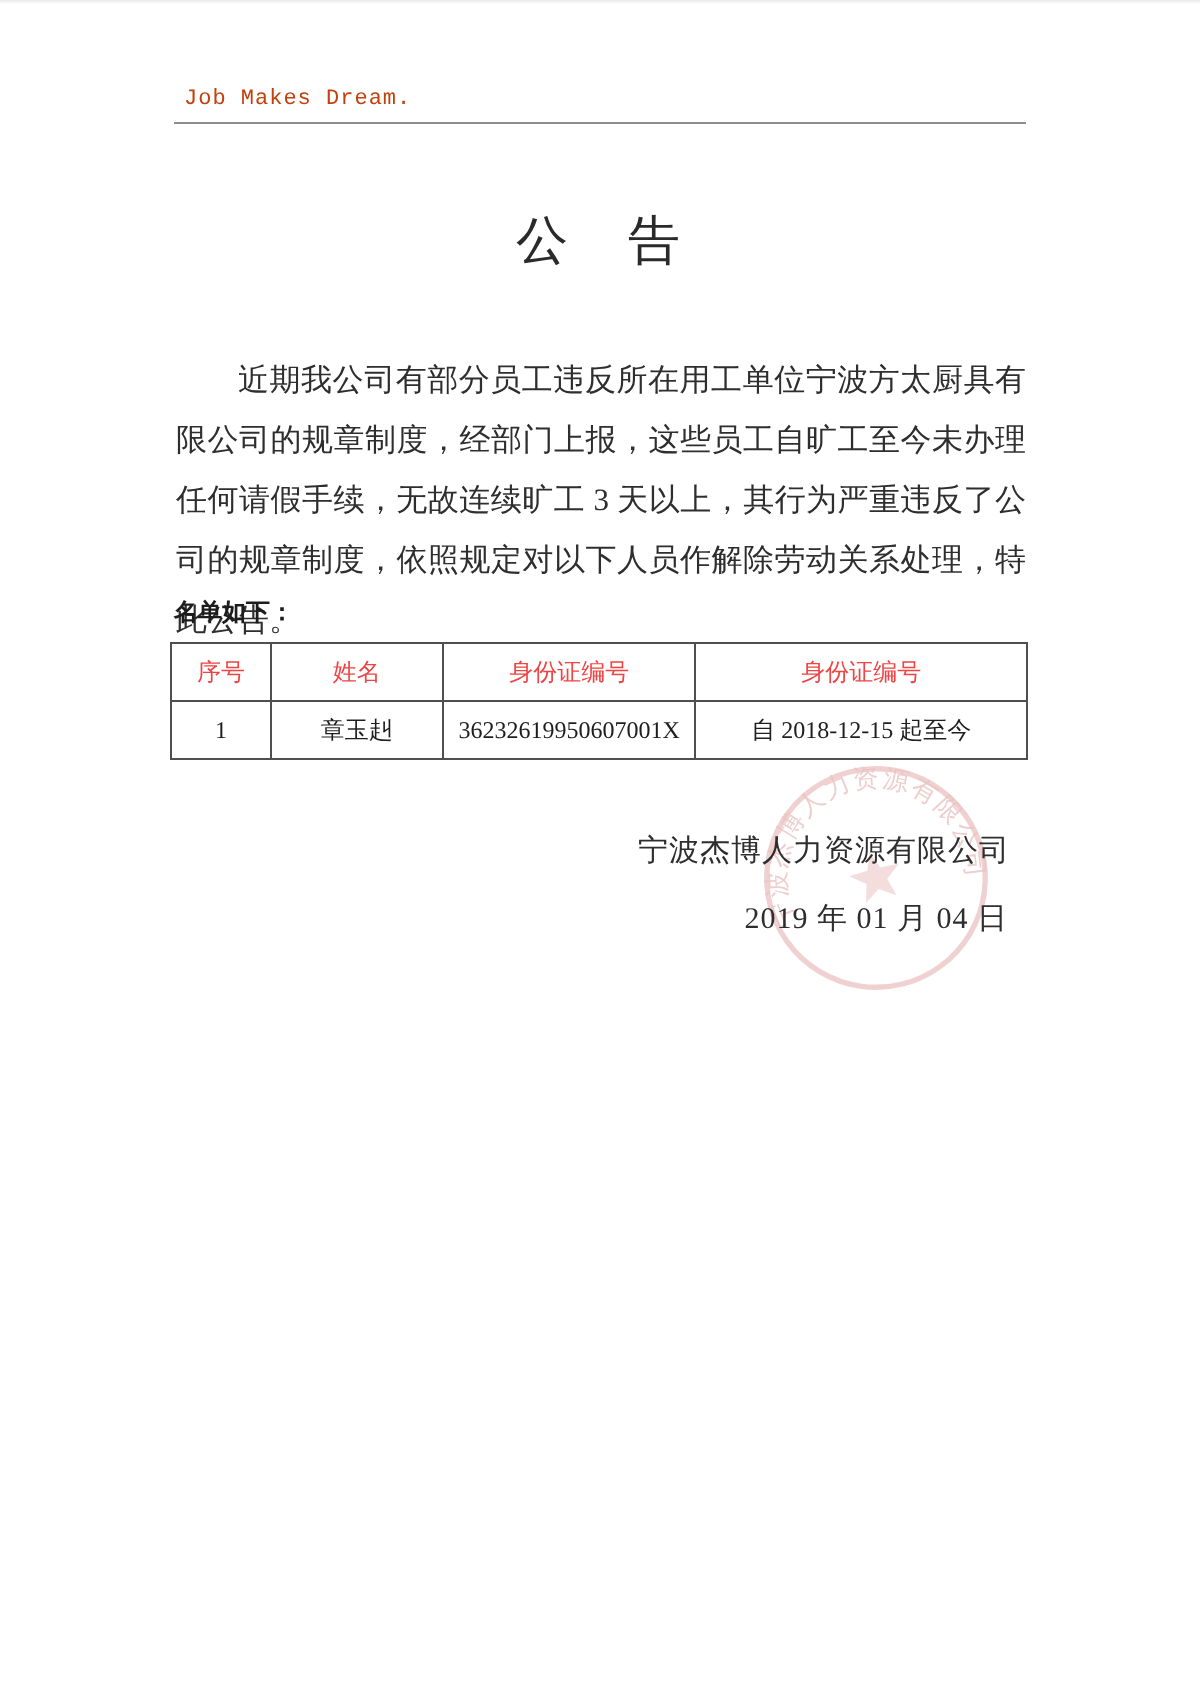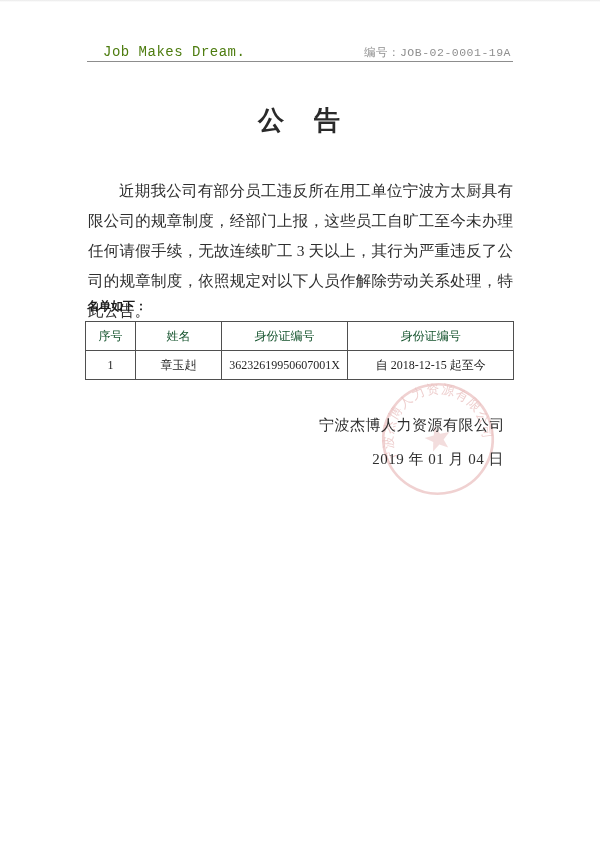--- a/index.html
+++ b/index.html
@@ -18,24 +18,24 @@
     content: "";
     position: absolute;
     top: 0; left: 0; right: 0;
     height: 2px;
     background: linear-gradient(#e9e9e9, #ffffff);
   }
 
   
   .doc-header-left {
     position: absolute;
-    left: 103px; top: 44px;
+    left: 92px; top: 44px;
     font-family: "Liberation Mono", "DejaVu Sans Mono", monospace;
-    font-size: 14px;
-    color: #4d7c0f;
+    font-size: 11px;
+    color: #c2410c;
     letter-spacing: 0.5px;
     white-space: nowrap;
   }
   .doc-header-right {
     position: absolute;
     right: 89px; top: 45px;
     font-family: "Liberation Mono", "DejaVu Sans Mono", monospace;
     font-size: 11.5px;
     color: #8f8f8f;
     letter-spacing: 0.5px;
@@ -48,21 +48,21 @@
     border-top: 1.4px solid #8d8d8d;
   }
 
   
   .doc-title {
     position: absolute;
     left: 0; top: 103px;
     width: 100%;
     text-align: center;
     font-size: 26px;
-    font-weight: bold;
+    font-weight: normal;
     color: #2a2a2a;
     letter-spacing: 2px;
   }
 
   
   .doc-paragraph {
     position: absolute;
     left: 88px; top: 176px;
     width: 425px;
     font-size: 15.5px;
@@ -94,21 +94,21 @@
     border: 1px solid #4f4f4f;
     height: 29px;
     text-align: center;
     vertical-align: middle;
     font-size: 12px;
     padding: 0 2px;
     white-space: nowrap;
   }
   .roster-table th {
     font-weight: normal;
-    color: #14532d;
+    color: #ef4444;
   }
   .roster-table td {
     color: #1e1e1e;
     font-weight: 500;
   }
   .col-no    { width: 47px; }
   .col-name  { width: 81px; }
   .col-id    { width: 119px; }
   .col-time  { width: 156px; }
 
@@ -142,21 +142,20 @@
     transform: rotate(-14deg);
     opacity: 0.55;
   }
 </style>
 </head>
 <body>
 
 <div class="page">
 
   <div class="doc-header-left">Job Makes Dream.</div>
-  <div class="doc-header-right">编号：JOB-02-0001-19A</div>
   <div class="doc-header-rule"></div>
 
   <div class="doc-title">公　告</div>
 
   <div class="doc-paragraph">近期我公司有部分员工违反所在用工单位宁波方太厨具有限公司的规章制度，经部门上报，这些员工自旷工至今未办理任何请假手续，无故连续旷工 3 天以上，其行为严重违反了公司的规章制度，依照规定对以下人员作解除劳动关系处理，特此公告。</div>
 
   <div class="list-label">名单如下：</div>
 
   <table class="roster-table">
     <thead>

